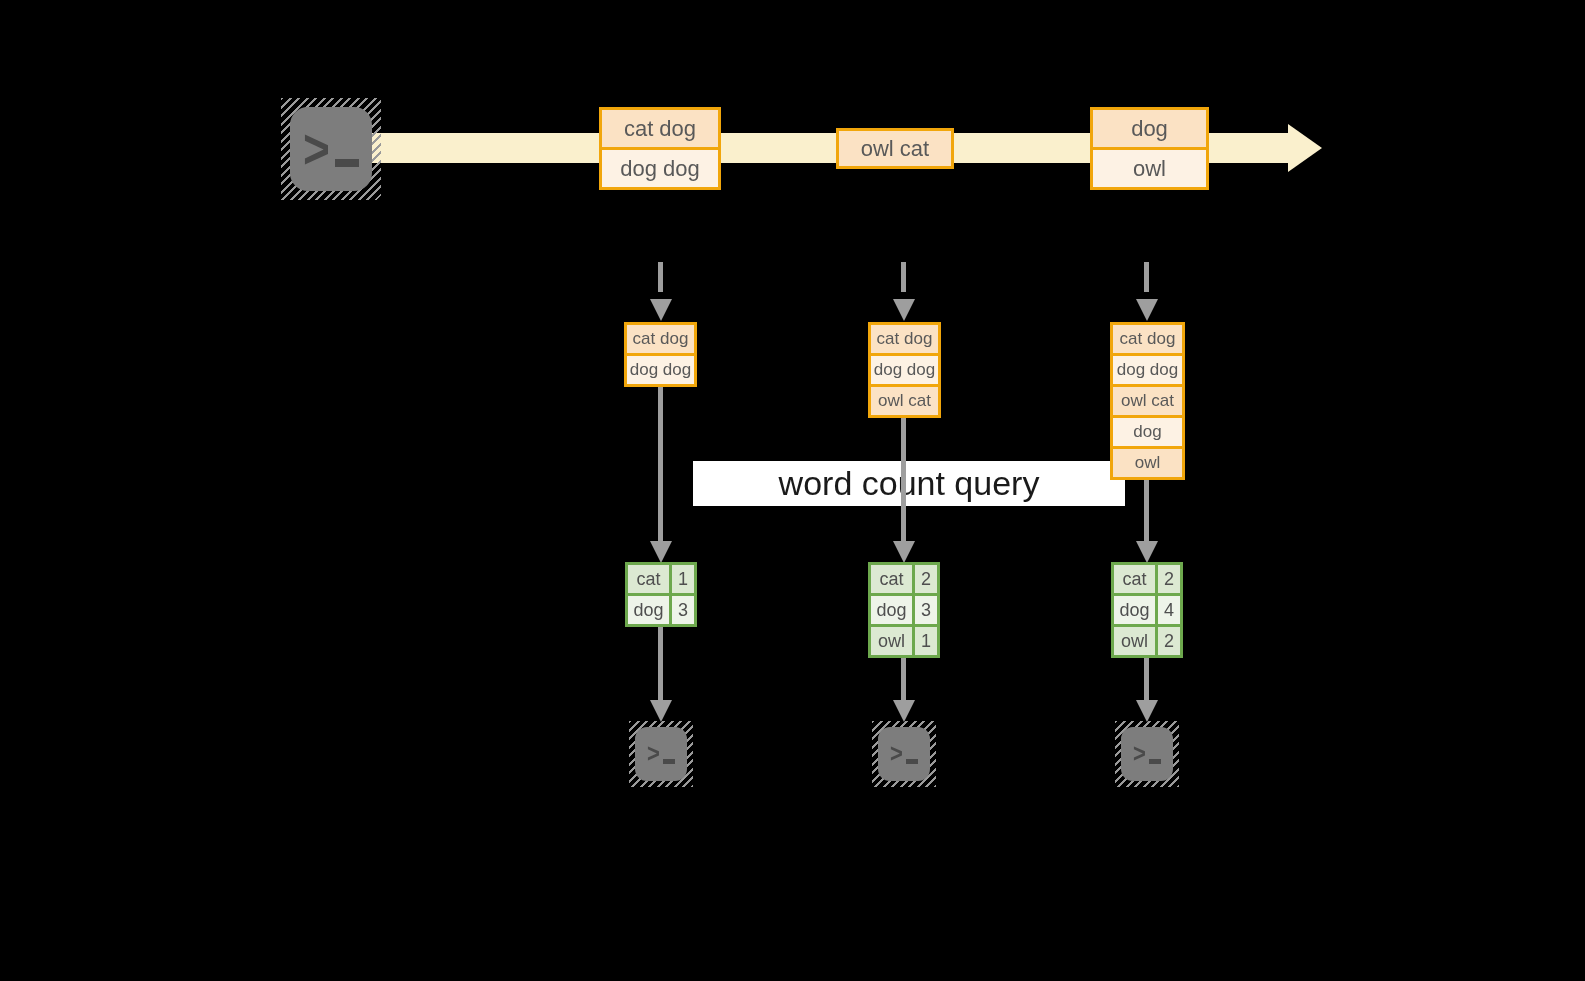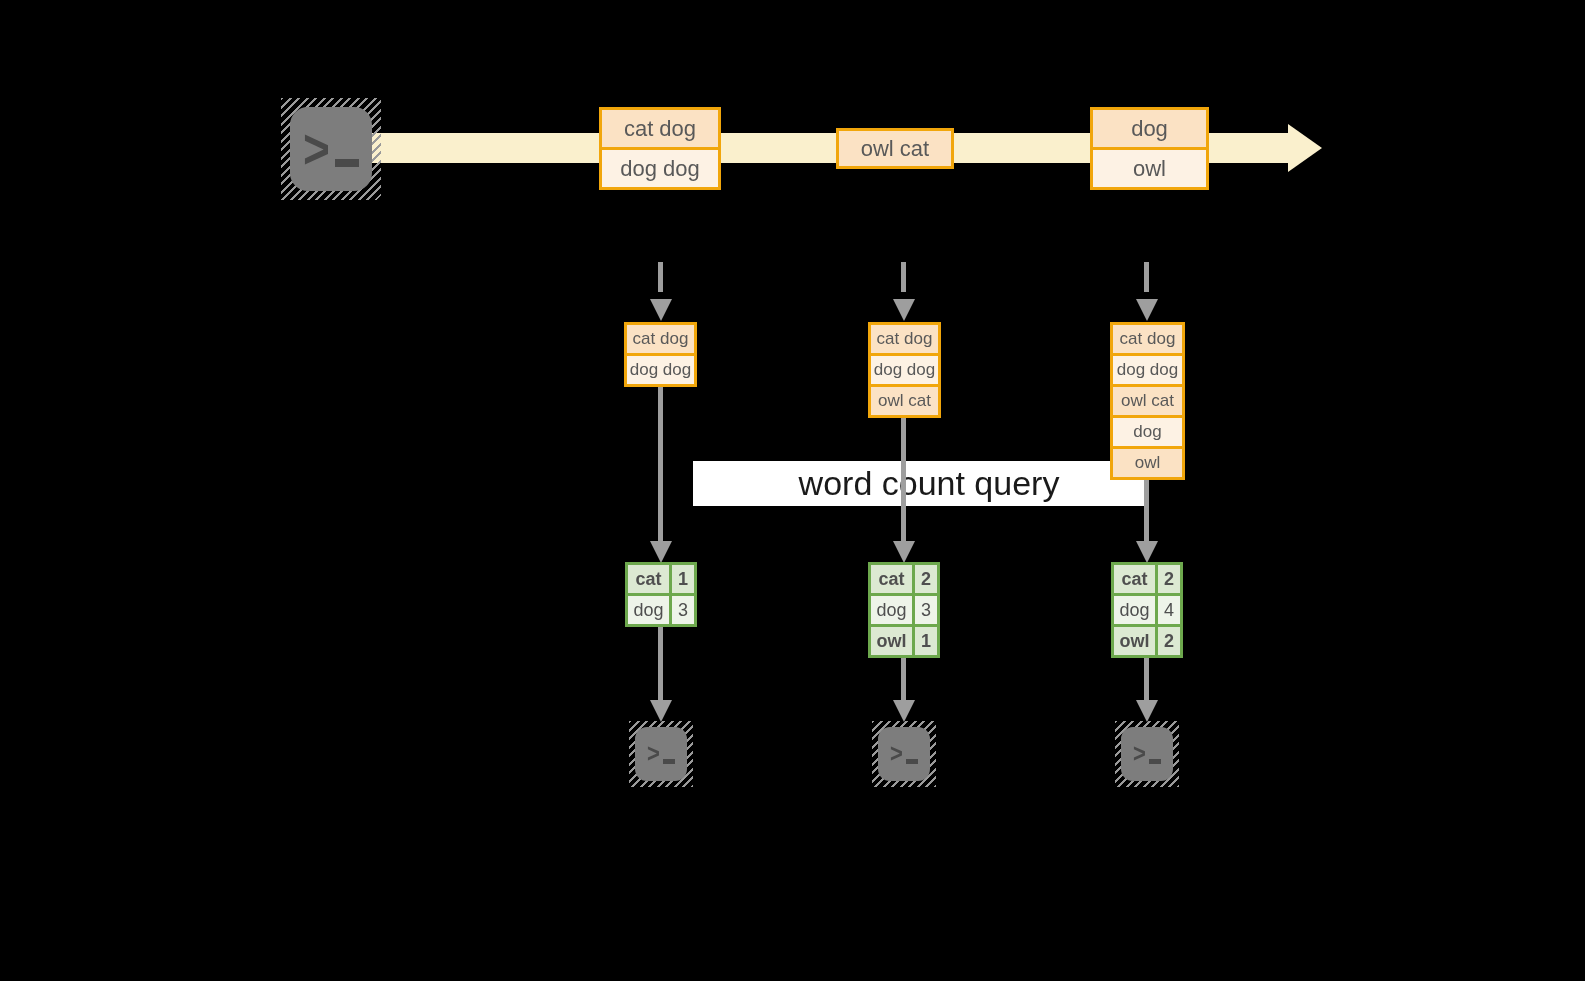--- a/index.html
+++ b/index.html
@@ -17,21 +17,21 @@
   .ocell{display:flex;align-items:center;justify-content:center;color:#595959;background:#FBE2C4;}
   .fill-peach{background:#FBE2C4;}
   .fill-cream{background:#FDF2E4;}
   .stream-cell{height:37px;font-size:22px;}
   .stream-cell-1{height:35px;font-size:22px;}
   .state-cell{height:28px;font-size:17px;}
 
   
   .gtable{background:#6DA84D;border:3px solid #6DA84D;display:grid;grid-template-columns:41px 22px;gap:3px;z-index:4;}
   .gcell{height:28px;display:flex;align-items:center;justify-content:center;font-size:18px;color:#4f4f4f;}
-  .fill-gdark{background:#DCE9D2;font-weight:bold;}
+  .fill-gdark{background:#DCE9D2;}
   .fill-glight{background:#EEF4E9;}
 
   
   .vline{width:5px;background:#9E9E9E;z-index:2;}
   .tri-down{width:0;height:0;border-left:11px solid transparent;border-right:11px solid transparent;
             border-top:22px solid #9E9E9E;z-index:2;}
 
   
   .query-band{background:#FFFFFF;z-index:1;display:flex;align-items:center;justify-content:center;
               font-size:34px;color:#1A1A1A;}
@@ -101,21 +101,21 @@
   </div>
 
   <div class="abs otable" style="left:1110px;top:322px;width:69px;">
     <div class="ocell state-cell fill-peach">cat dog</div>
     <div class="ocell state-cell fill-cream">dog dog</div>
     <div class="ocell state-cell fill-peach">owl cat</div>
     <div class="ocell state-cell fill-cream">dog</div>
     <div class="ocell state-cell fill-peach">owl</div>
   </div>
 
-  <div class="abs query-band" style="left:693px;top:461px;width:432px;height:45px;padding-left:20px;">
+  <div class="abs query-band" style="left:693px;top:461px;width:432px;height:45px;">
     <span>word count query</span>
   </div>
 
   <div class="abs vline" style="left:658px;top:387px;height:156px;"></div>
   <div class="abs tri-down" style="left:650px;top:541px;"></div>
 
   <div class="abs vline" style="left:901px;top:418px;height:125px;"></div>
   <div class="abs tri-down" style="left:893px;top:541px;"></div>
 
   <div class="abs vline" style="left:1144px;top:480px;height:63px;"></div>

